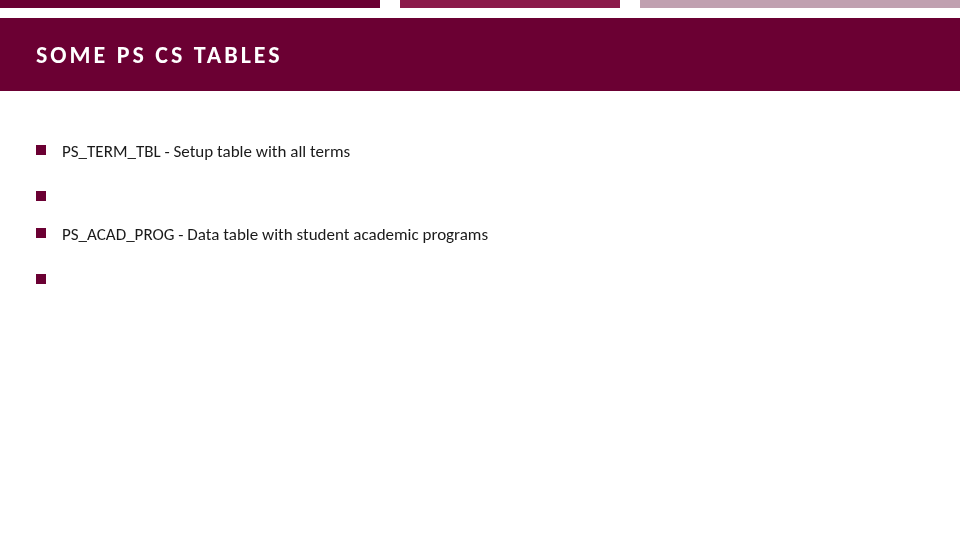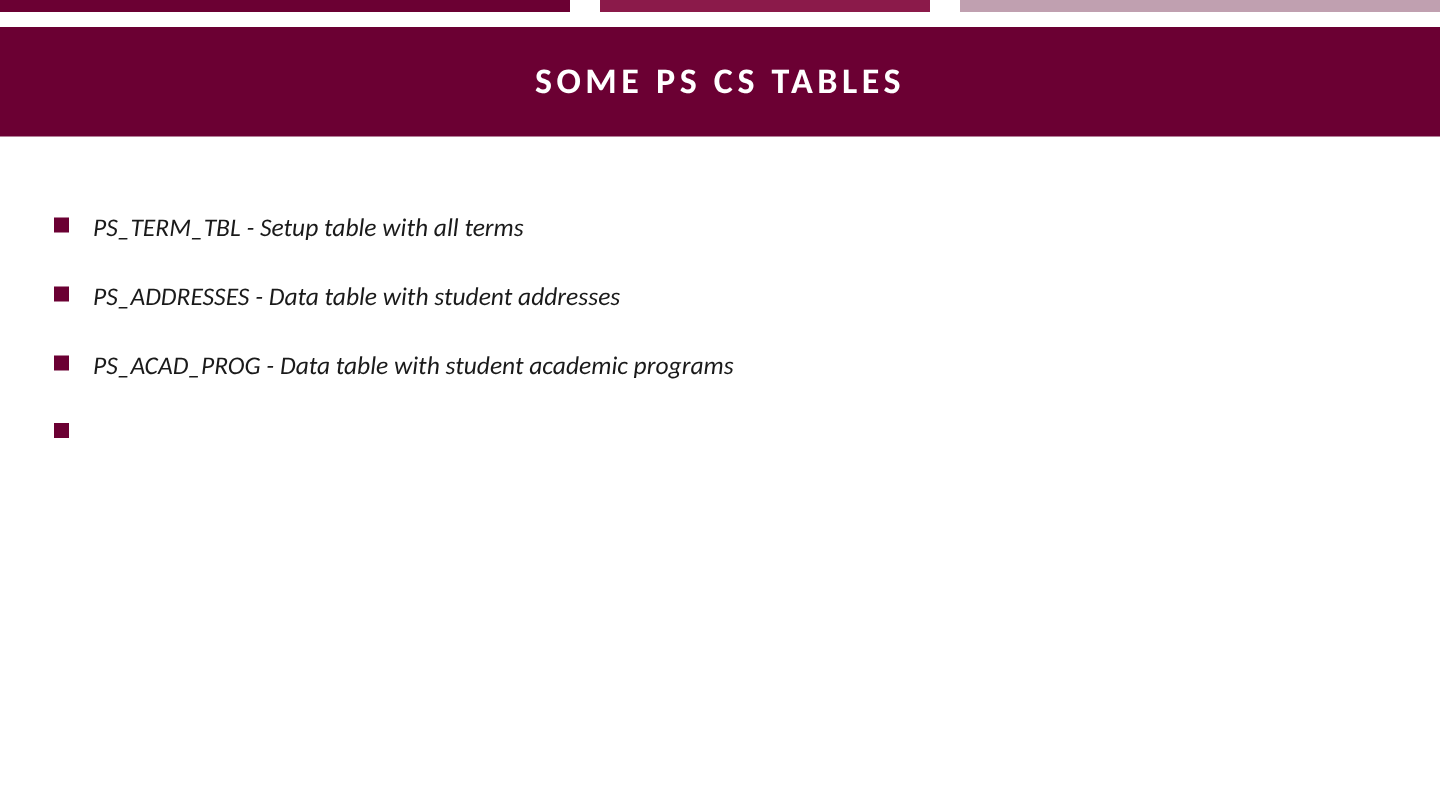--- a/index.html
+++ b/index.html
@@ -64,39 +64,37 @@
     }
 
     
     .header-banner {
       position: absolute;
       top: 18px;
       left: 0;
       right: 0;
       background: #6b0033;
       padding: 22px 36px;
-      text-align: center;
     }
 
     .header-title {
       color: #ffffff;
       font-size: 24px;
       font-weight: 700;
       letter-spacing: 3px;
       text-transform: uppercase;
       font-family: 'Calibri', 'Arial', sans-serif;
     }
 
     
     .content {
       position: absolute;
       top: 140px;
       left: 36px;
       right: 28px;
-      font-style: italic;
     }
 
     .bullet-list {
       list-style: none;
       padding: 0;
     }
 
     .bullet-list li {
       display: flex;
       align-items: flex-start;
@@ -144,21 +142,20 @@
 
   <div class="content">
     <ul class="bullet-list">
 
     <li>
           <span class="bullet-square"></span>
           <span class="bullet-text"><span class="bullet-key">PS_TERM_TBL</span><span> - Setup table with all terms</span></span>
         </li>
         <li>
           <span class="bullet-square"></span>
-          <span class="bullet-text"><span class="bullet-key">PS_ADDRESSES</span><span> - Data table with student addresses</span></span>
         </li>
         <li>
           <span class="bullet-square"></span>
           <span class="bullet-text"><span class="bullet-key">PS_ACAD_PROG</span><span> - Data table with student academic programs</span></span>
         </li>
         <li>
           <span class="bullet-square"></span>
         </li>
       </ul>
   </div>

